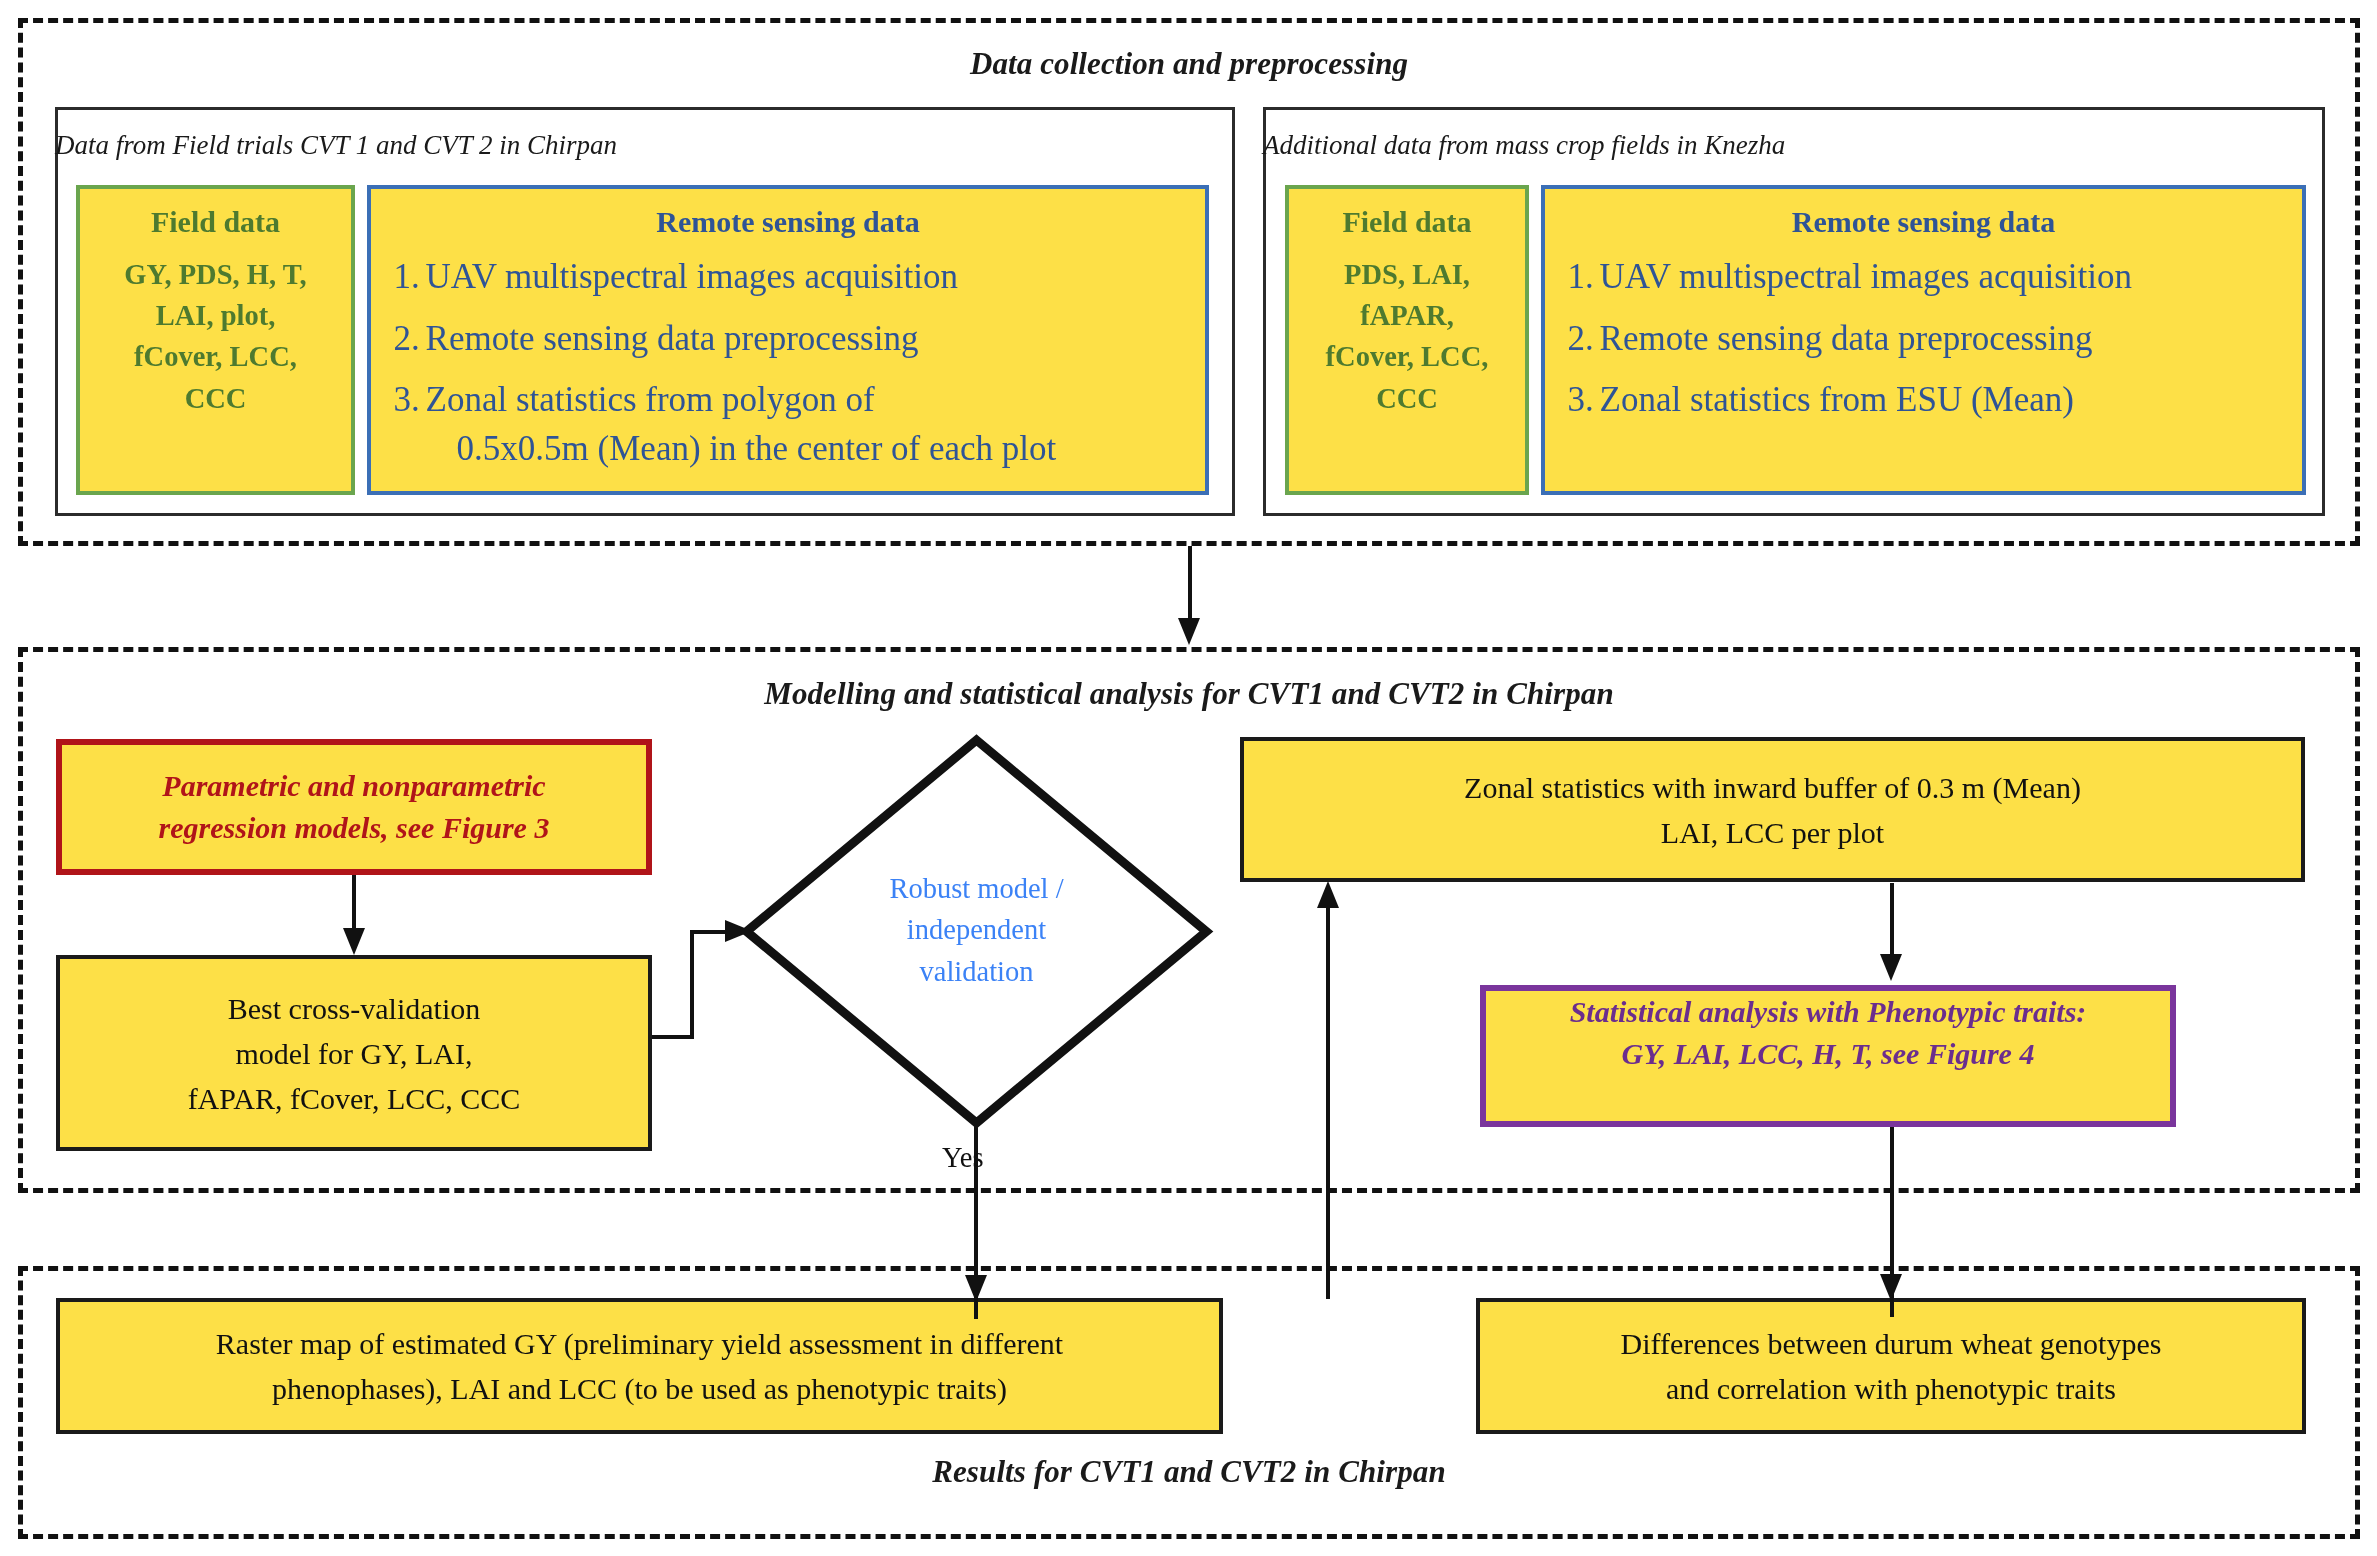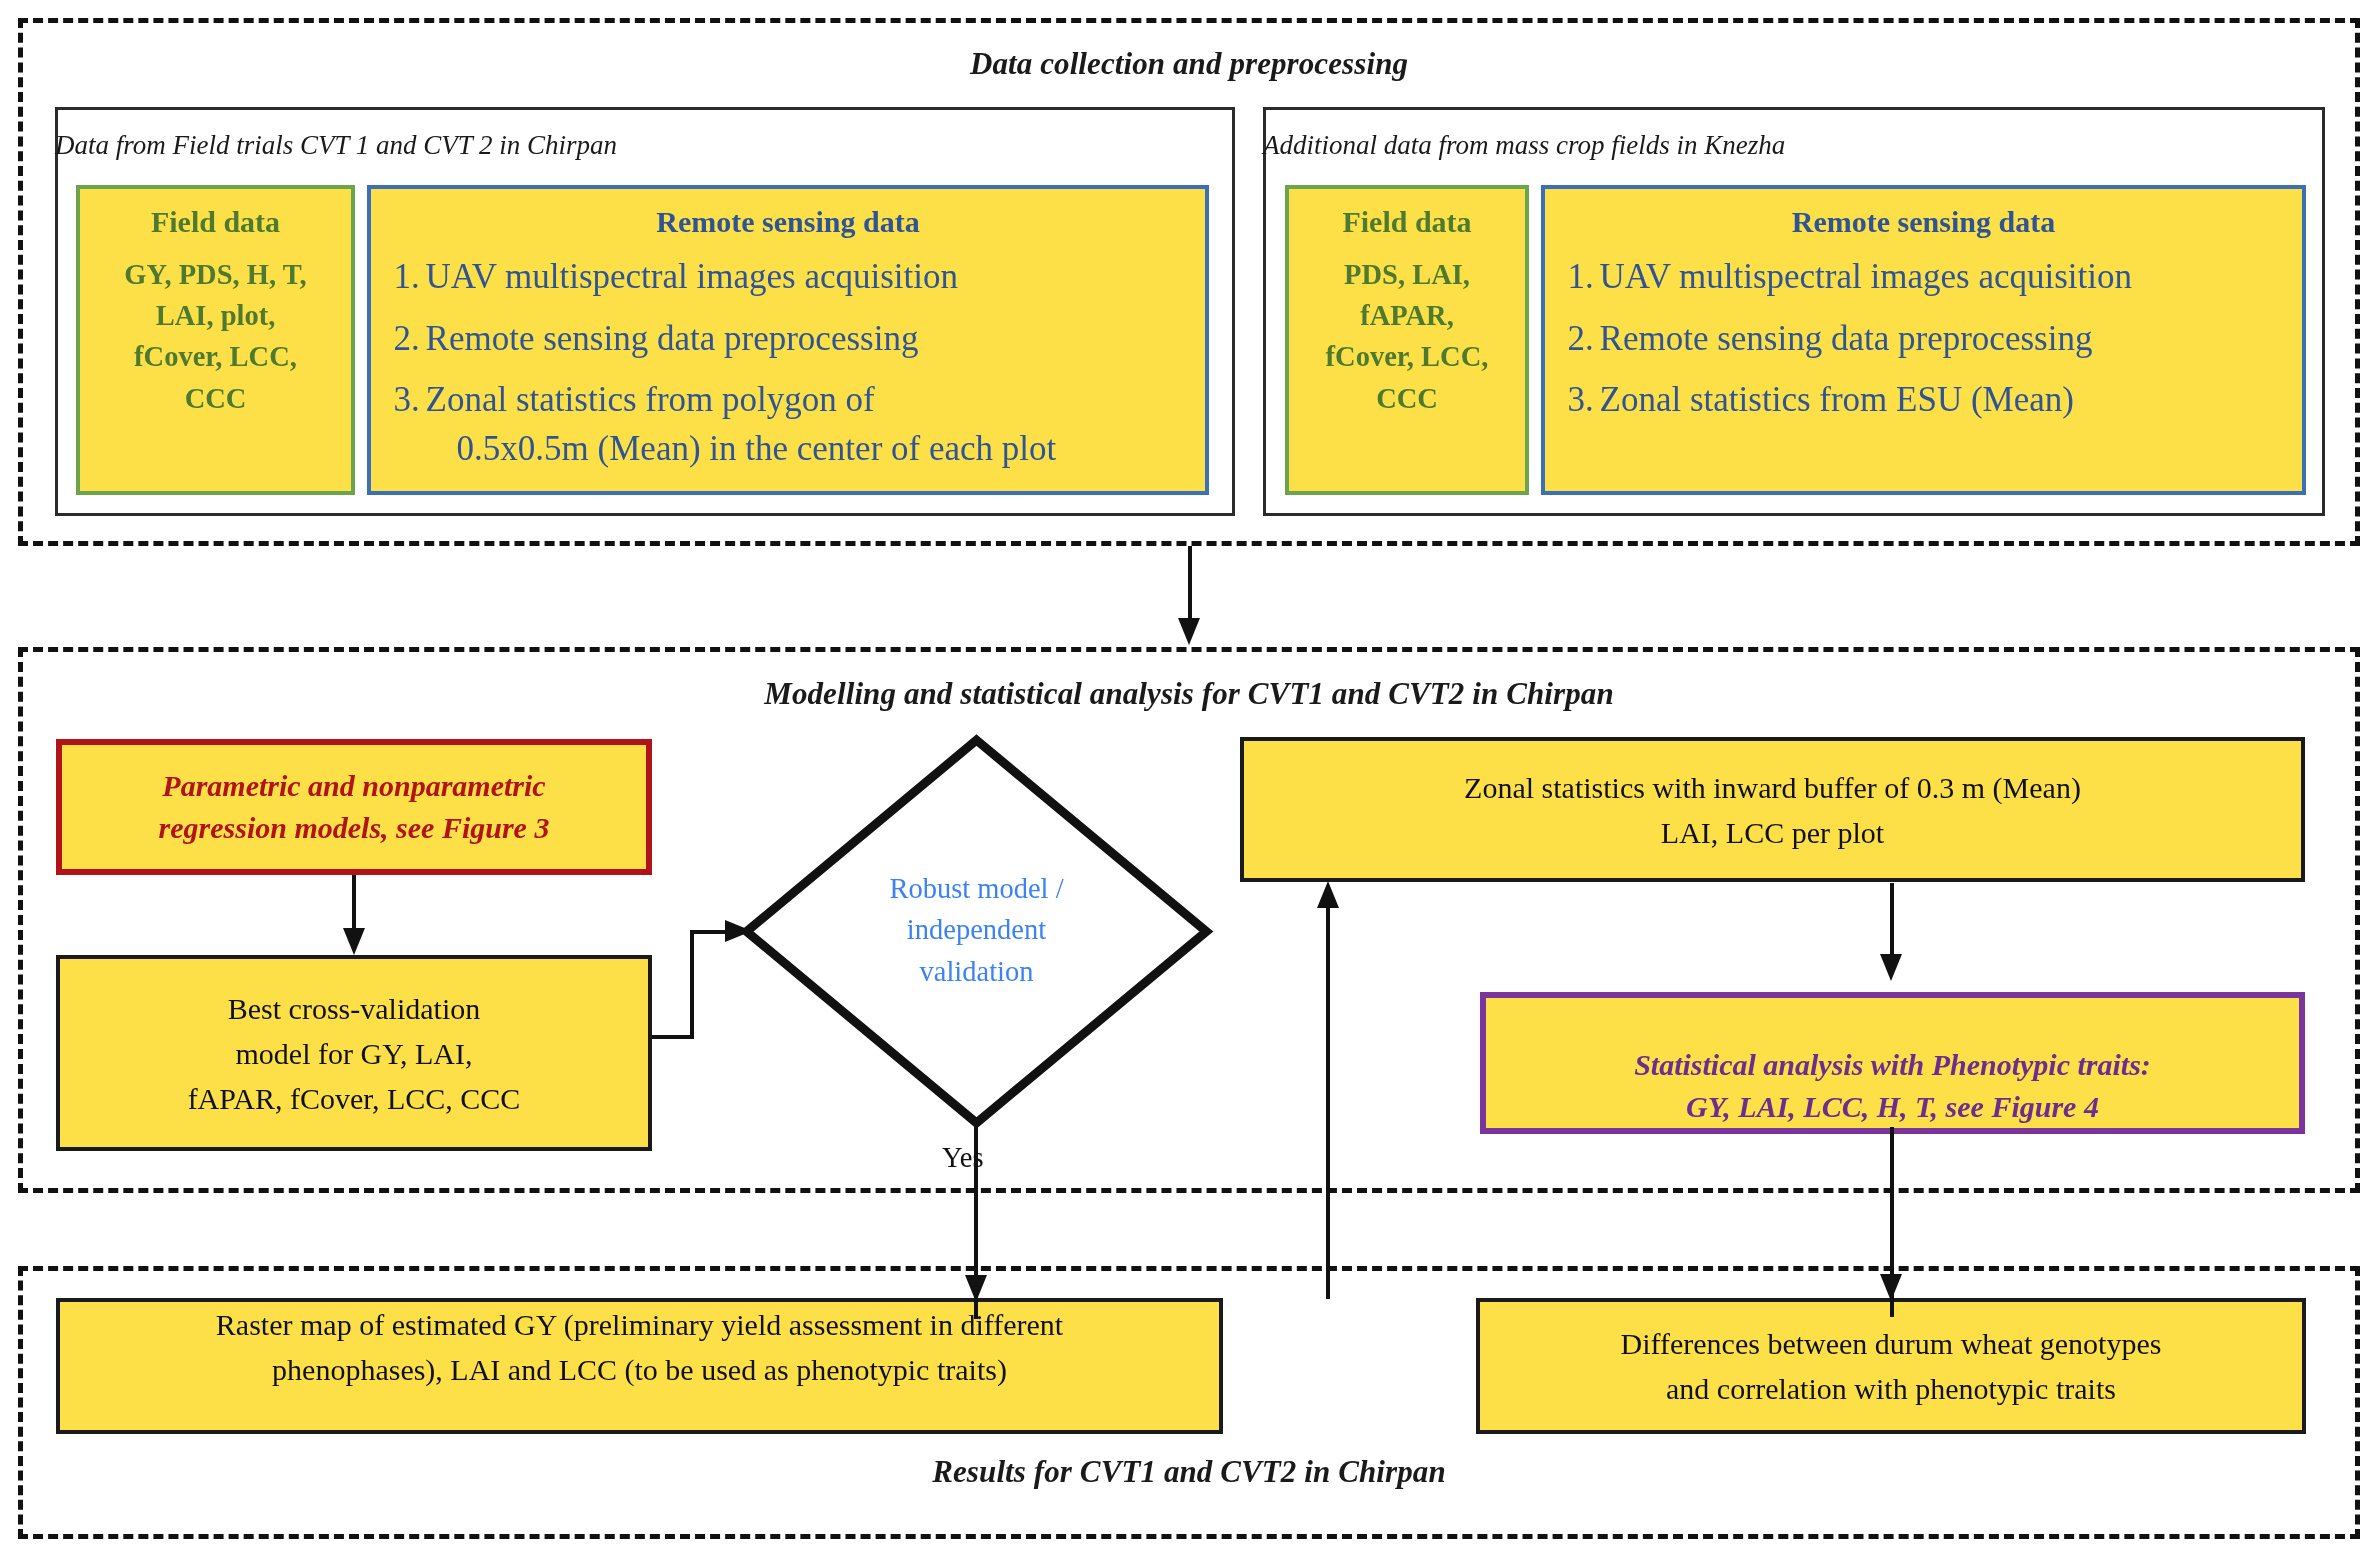--- a/index.html
+++ b/index.html
@@ -234,31 +234,31 @@
     </div>
   </div>
 
   <div class="box box-black" style="left:1240px; top:737px; width:1065px; height:145px; display:flex; align-items:center; justify-content:center;">
     <div class="blackbox-text">
       <div>Zonal statistics with inward buffer of 0.3 m (Mean)</div>
       <div>LAI, LCC per plot</div>
     </div>
   </div>
 
-  <div class="box box-purple" style="left:1480px; top:985px; width:825px; height:142px; display:flex; align-items:flex-end; justify-content:center;margin-top:7px;">
+  <div class="box box-purple" style="left:1480px; top:985px; width:696px; height:142px; display:flex; align-items:flex-start; justify-content:center;">
     <div class="ital-bold center" style="font-size:30px; line-height:1.4;">
       <div>Statistical analysis with Phenotypic traits:</div>
       <div>GY, LAI, LCC, H, T, see Figure 4</div>
     </div>
   </div>
 
   <div class="dashed-section" style="left:18px; top:1266px; width:2342px; height:273px;"></div>
   <div class="section-title" style="left:18px; top:1454px; width:2342px;">Results for CVT1 and CVT2 in Chirpan</div>
 
-  <div class="box box-black" style="left:56px; top:1298px; width:1167px; height:136px; display:flex; align-items:flex-start; justify-content:center;">
+  <div class="box box-black" style="left:56px; top:1298px; width:1167px; height:136px; display:flex; align-items:center; justify-content:center;">
     <div class="blackbox-text">
       <div>Raster map of estimated GY (preliminary yield assessment in different</div>
       <div>phenophases), LAI and LCC (to be used as phenotypic traits)</div>
     </div>
   </div>
 
   <div class="box box-black" style="left:1476px; top:1298px; width:830px; height:136px; display:flex; align-items:center; justify-content:center;">
     <div class="blackbox-text">
       <div>Differences between durum wheat genotypes</div>
       <div>and correlation with phenotypic traits</div>

